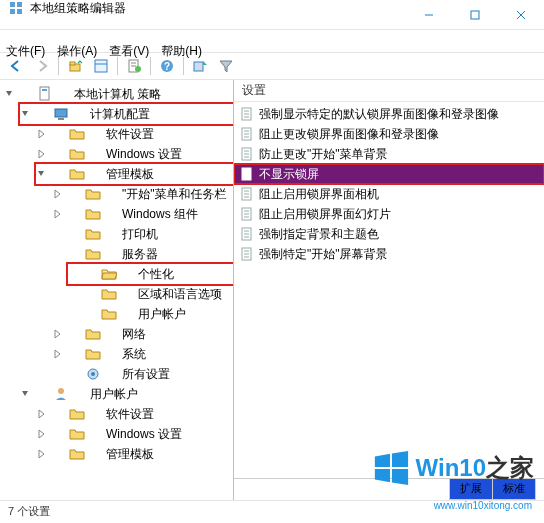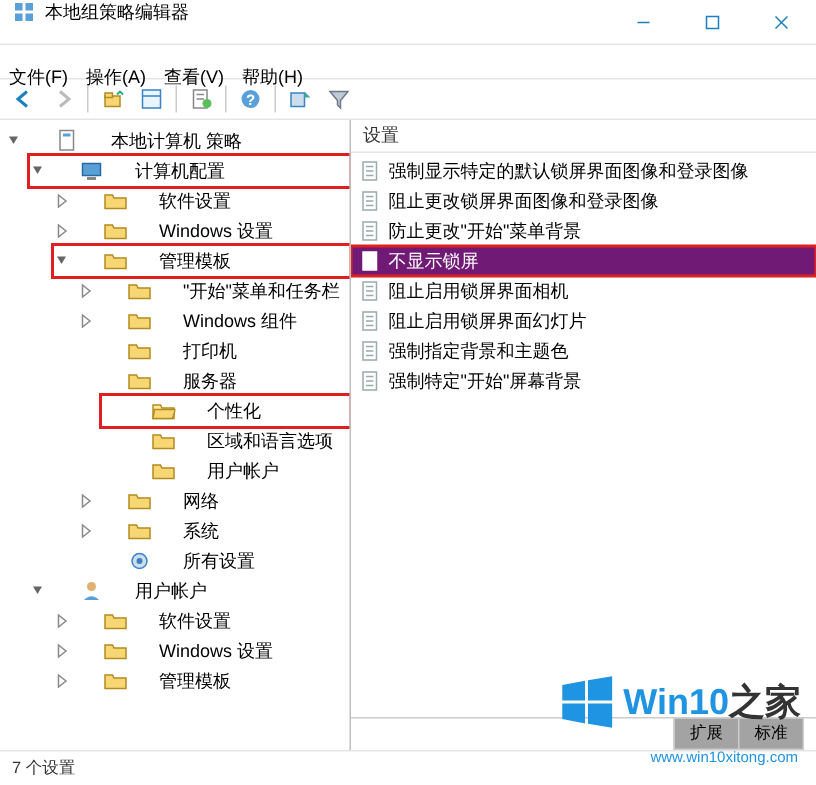--- a/index.html
+++ b/index.html
@@ -22,21 +22,21 @@
 .content { display: flex; height: 420px; }
 .treepane { width: 234px; border-right: 1px solid #bfbfbf; overflow: auto; padding: 4px 0; font-size: 12px; background:#fff;}
 .listpane { flex: 1; display:flex; flex-direction:column; }
 .listhead { height: 22px; border-bottom:1px solid #e5e5e5; padding:2px 8px; font-size:12px; color:#333;}
 .listbody { flex:1; overflow:auto; padding:2px 0;}
 .listitem { height: 20px; display:flex; align-items:center; padding:0 6px; font-size:12px; gap:5px;}
 .listitem.sel { background:#701a75; color:#fff;}
 .listitem.sel.boxed { outline:2px solid #e02020; outline-offset:-1px;}
 .liicon { width:14px; height:14px; flex-shrink:0;}
 .tabs { height:22px; border-top:1px solid #ccc; display:flex; justify-content:flex-end; padding-right:8px; font-size:11px;}
-.tab { padding:2px 10px; border:1px solid #ccc; border-top:none; background:#a3a3a3; margin-left:-1px;}
+.tab { padding:2px 10px; border:1px solid #ccc; border-top:none; background:#1d4ed8; margin-left:-1px;}
 
 .statusbar { height:22px; border-top:1px solid #e5e5e5; font-size:11px; padding:3px 8px; color:#333;}
 
 .tree ul { list-style:none; padding-left:16px;}
 .tree > ul { padding-left:4px;}
 .node { display:flex; align-items:center; height:20px; gap:21px; padding-right:4px; white-space:nowrap;}
 .tw { width:12px; height:12px; display:flex; align-items:center; justify-content:center; flex-shrink:0;}
 .nicon { width:16px; height:16px; flex-shrink:0;}
 .nlabel { }
 .boxed { outline:2px solid #e02020; outline-offset:0px; }

